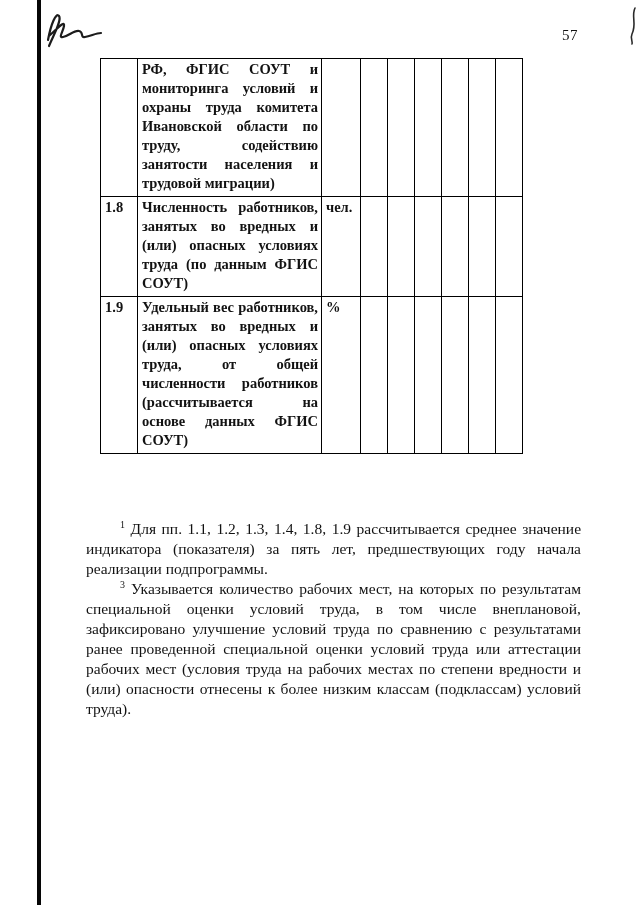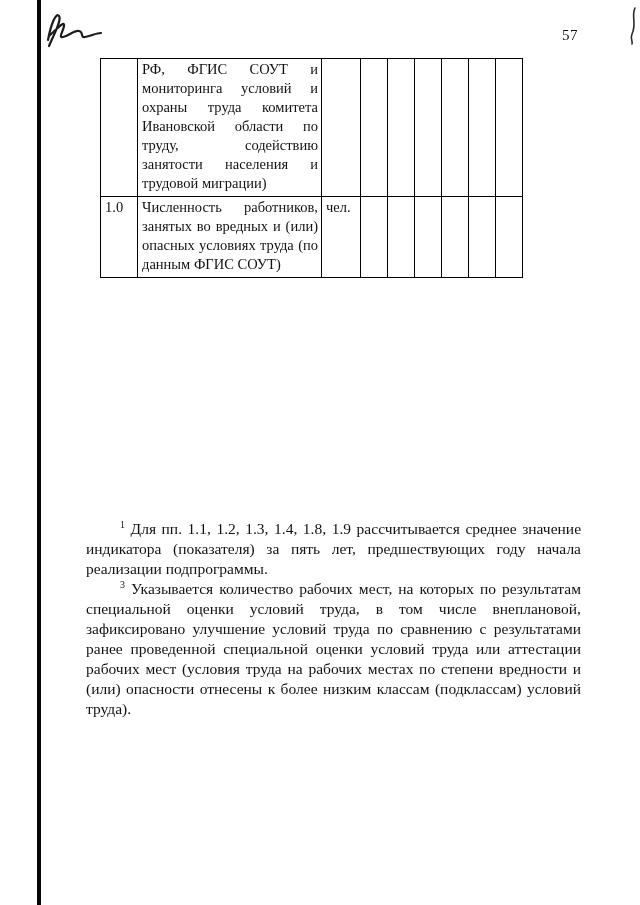--- a/index.html
+++ b/index.html
@@ -23,20 +23,21 @@
   }
   table.doc-table {
     position:absolute; left:100px; top:58px;
     border-collapse:collapse; table-layout:fixed;
   }
   table.doc-table td {
     border:1.5px solid #000;
     vertical-align:top;
     font-size:14.5px; line-height:19px;
     padding:1px 3px 3px 4px;
+    font-weight:bold;
   }
   td.col-num   { width:37px;  }
   td.col-text  { width:184px; text-align:justify; }
   td.col-unit  { width:39px;margin-top:18px;  }
   td.col-empty { width:27px;  }
   .footnotes {
     position:absolute; left:86px; top:519px; width:495px;
     font-size:15.5px; line-height:20px;
   }
   .footnotes p { text-align:justify; text-indent:34px; }
@@ -64,23 +65,34 @@
       <td class="col-text">РФ, ФГИС СОУТ и мониторинга условий и охраны труда комитета Ивановской области по труду, содействию занятости населения и трудовой миграции)</td>
       <td class="col-unit"></td>
       <td class="col-empty"></td>
       <td class="col-empty"></td>
       <td class="col-empty"></td>
       <td class="col-empty"></td>
       <td class="col-empty"></td>
       <td class="col-empty"></td>
     </tr>
     <tr>
-      <td class="col-num">1.0</td>
+      <td class="col-num">1.8</td>
       <td class="col-text">Численность работников, занятых во вредных и (или) опасных условиях труда (по данным ФГИС СОУТ)</td>
       <td class="col-unit">чел.</td>
+      <td class="col-empty"></td>
+      <td class="col-empty"></td>
+      <td class="col-empty"></td>
+      <td class="col-empty"></td>
+      <td class="col-empty"></td>
+      <td class="col-empty"></td>
+    </tr>
+    <tr>
+      <td class="col-num">1.9</td>
+      <td class="col-text">Удельный вес работников, занятых во вредных и (или) опасных условиях труда, от общей численности работников (рассчитывается на основе данных ФГИС СОУТ)</td>
+      <td class="col-unit">%</td>
       <td class="col-empty"></td>
       <td class="col-empty"></td>
       <td class="col-empty"></td>
       <td class="col-empty"></td>
       <td class="col-empty"></td>
       <td class="col-empty"></td>
     </tr>
   </tbody>
 </table>
 

